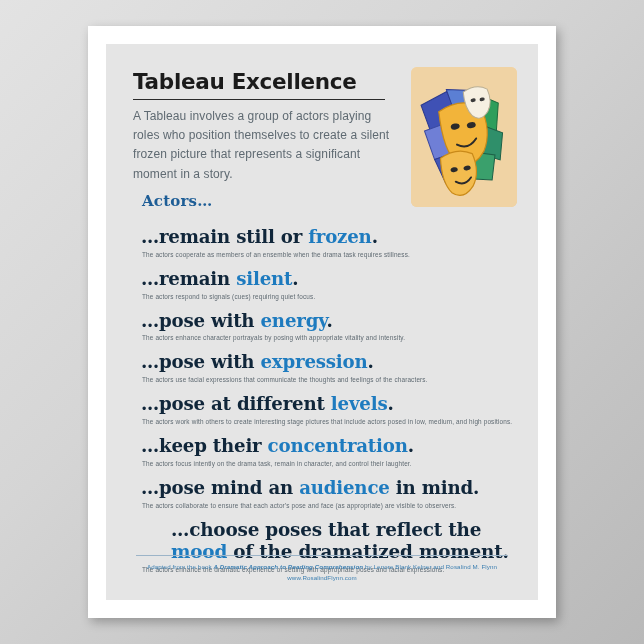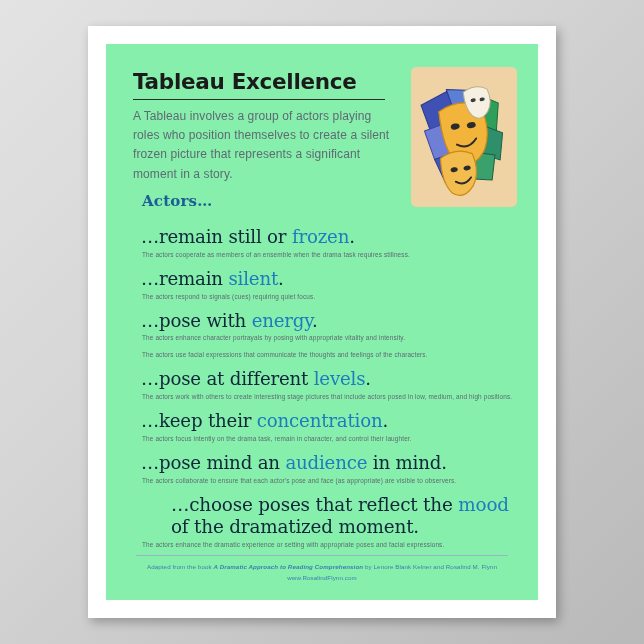--- a/index.html
+++ b/index.html
@@ -33,21 +33,21 @@
     box-shadow: 3px 4px 10px rgba(0,0,0,0.28);
   }
 
   
   .poster-page {
     position: absolute;
     left: 18px;
     top: 18px;
     width: 432px;
     height: 556px;
-    background: #86efac;
+    background: #e5e5e5;
     overflow: hidden;
   }
 
   
   .header {
     position: absolute;
     left: 27px;
     top: 27px;
     width: 266px;
   }
@@ -102,21 +102,21 @@
   
   .items {
     position: absolute;
     left: 27px;
     top: 182px;
     width: 390px;
   }
   .item { margin-bottom: 8px; }
   .item-line {
     font-family: "DejaVu Serif", serif;
-    font-weight: normal;
+    font-weight: bold;
     font-size: 18.2px;
     color: #10263a;
     line-height: 1.2;
     letter-spacing: -0.2px;
     margin-left: 8px;
   }
   .item-line .hl { color: #1e7bbf; }
   .item-desc {
     font-family: "Liberation Sans", sans-serif;
     font-size: 6.4px;
@@ -212,20 +212,21 @@
         <div class="item-line"><span>…remain </span><span class="hl">silent</span><span>.</span></div>
         <div class="item-desc">The actors respond to signals (cues) requiring quiet focus.</div>
       </div>
 
       <div class="item">
         <div class="item-line"><span>…pose with </span><span class="hl">energy</span><span>.</span></div>
         <div class="item-desc">The actors enhance character portrayals by posing with appropriate vitality and intensity.</div>
       </div>
 
       <div class="item">
+        <div class="item-line"><span>…pose with </span><span class="hl">expression</span><span>.</span></div>
         <div class="item-desc">The actors use facial expressions that communicate the thoughts and feelings of the characters.</div>
       </div>
 
       <div class="item">
         <div class="item-line"><span>…pose at different </span><span class="hl">levels</span><span>.</span></div>
         <div class="item-desc">The actors work with others to create interesting stage pictures that include actors posed in low, medium, and high positions.</div>
       </div>
 
       <div class="item">
         <div class="item-line"><span>…keep their </span><span class="hl">concentration</span><span>.</span></div>

